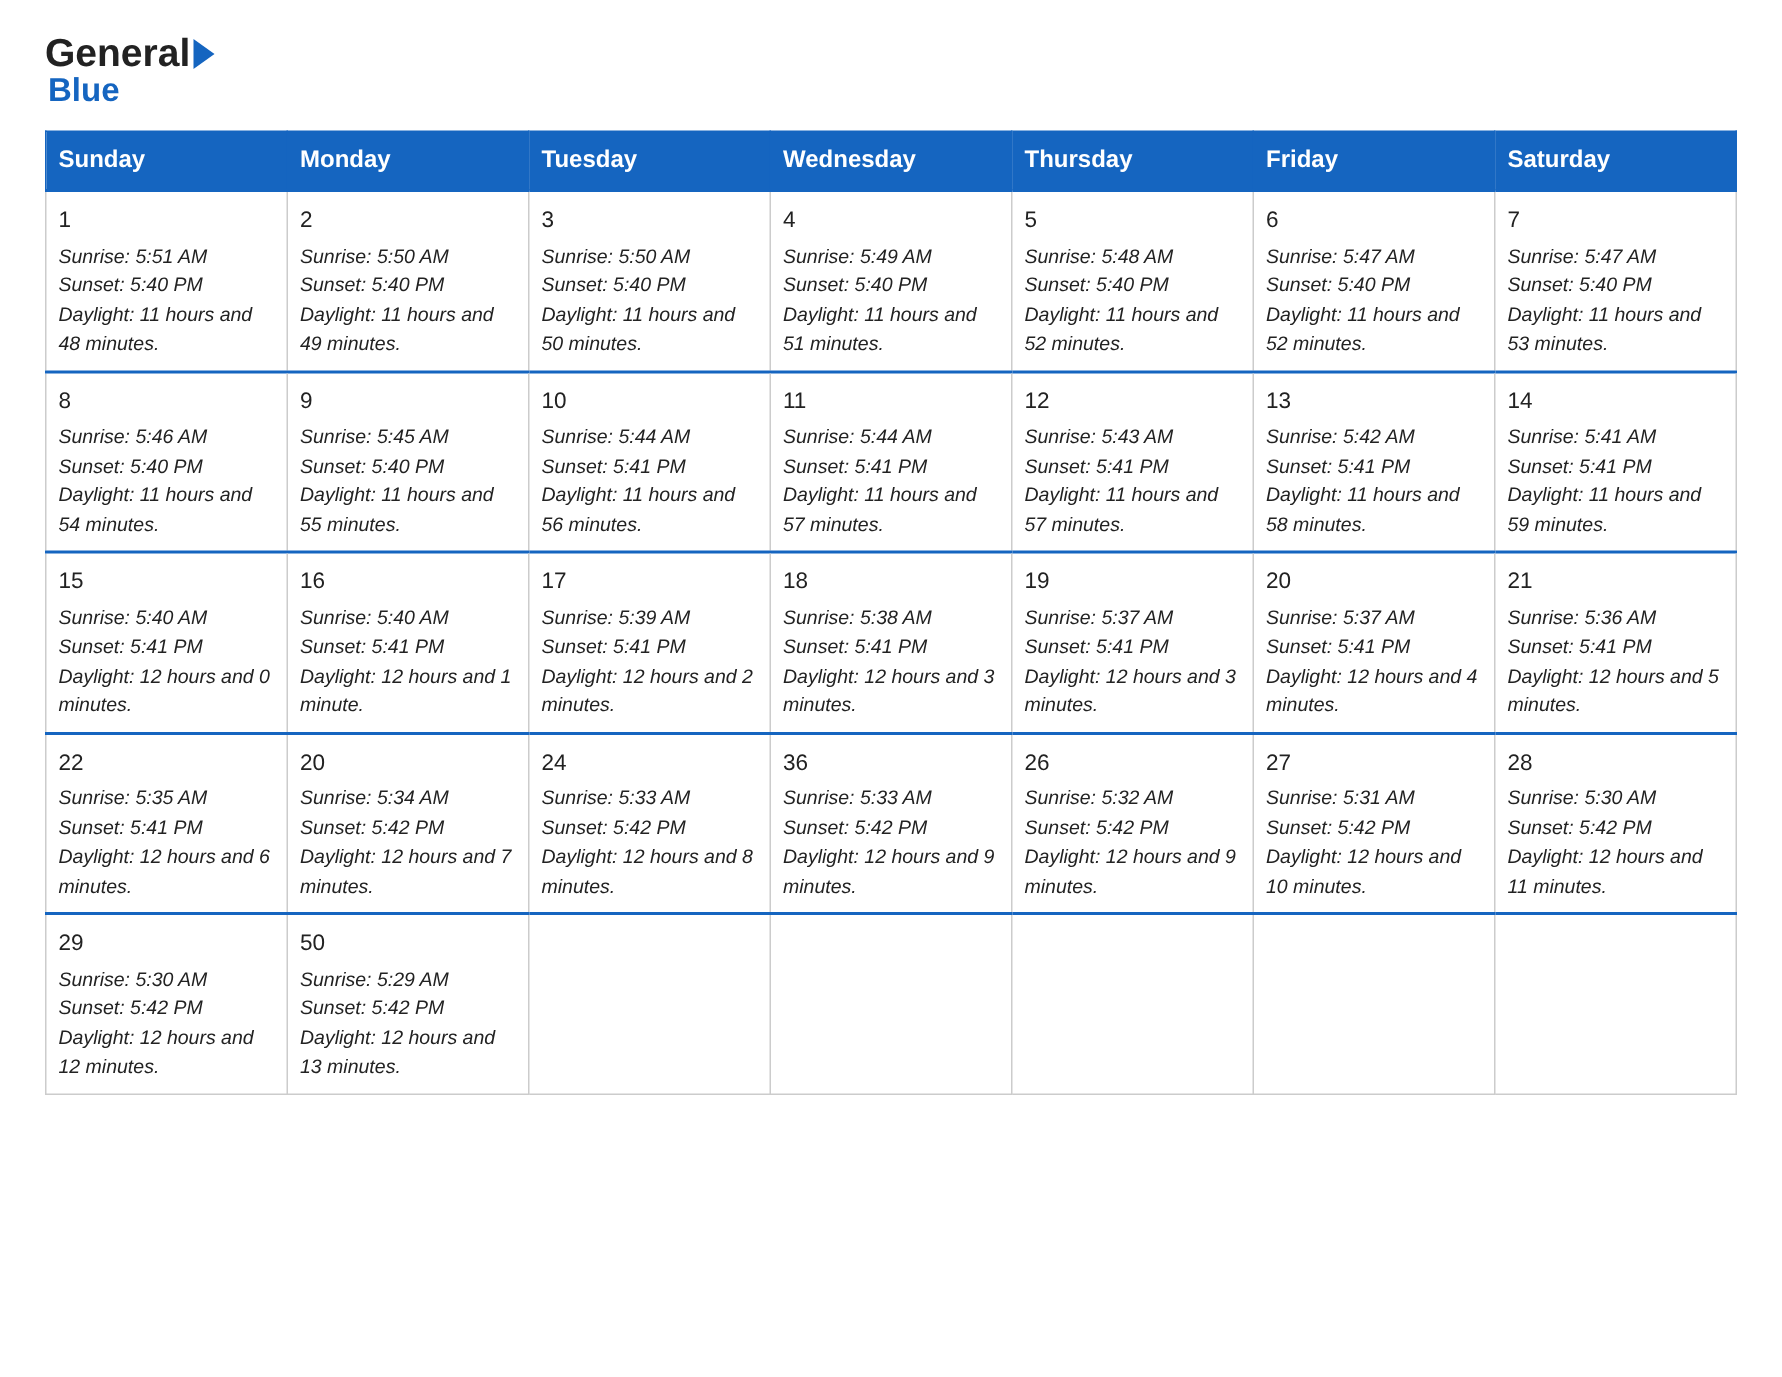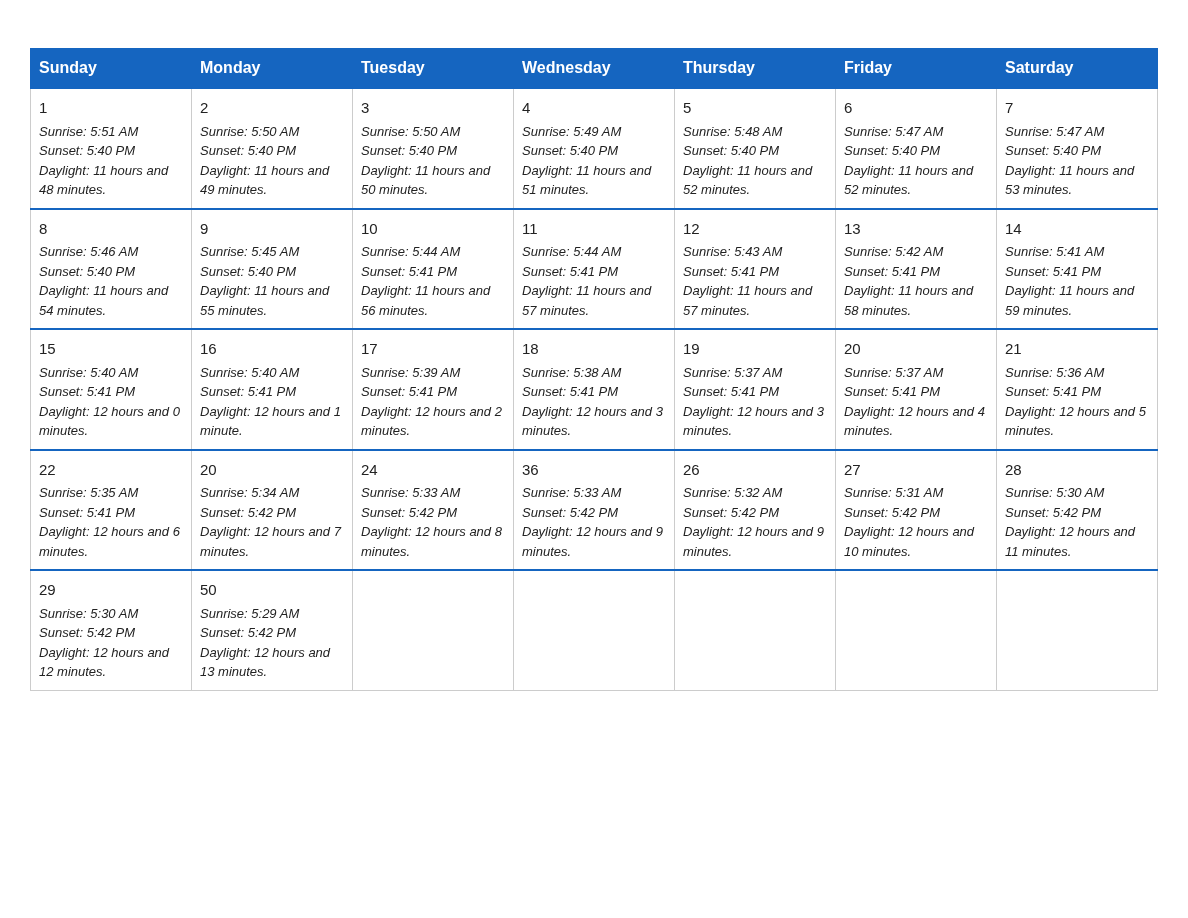--- a/index.html
+++ b/index.html
@@ -53,21 +53,21 @@
       line-height: 1.1;
     }
     .sub-title {
       font-size: 22px;
       color: #444;
       margin-top: 4px;
     }
     .calendar {
       width: 100%;
       border-collapse: collapse;
-      margin-top: 28px;
+      margin-top: 14px;
       border-radius: 23px;
     }
     .calendar th {
       background: #1565c0;
       color: #fff;
       padding: 10px 8px;
       font-size: 16px;
       font-weight: bold;
       text-align: left;
       border: 1px solid #1565c0;
@@ -94,20 +94,27 @@
     .day-info {
       color: #222;
       font-size: 13px;
       font-style: italic;
     }
   </style>
 </head>
 <body>
 
 <div class="header-row">
+  <div class="logo-area">
+    <div class="logo-text">
+      <span>General</span>
+      <span class="logo-triangle"></span>
+    </div>
+    <div class="logo-sub">Blue</div>
+  </div>
 </div>
 
 <table class="calendar">
   <thead>
     <tr>
     <th>Sunday</th>
         <th>Monday</th>
         <th>Tuesday</th>
         <th>Wednesday</th>
         <th>Thursday</th>

